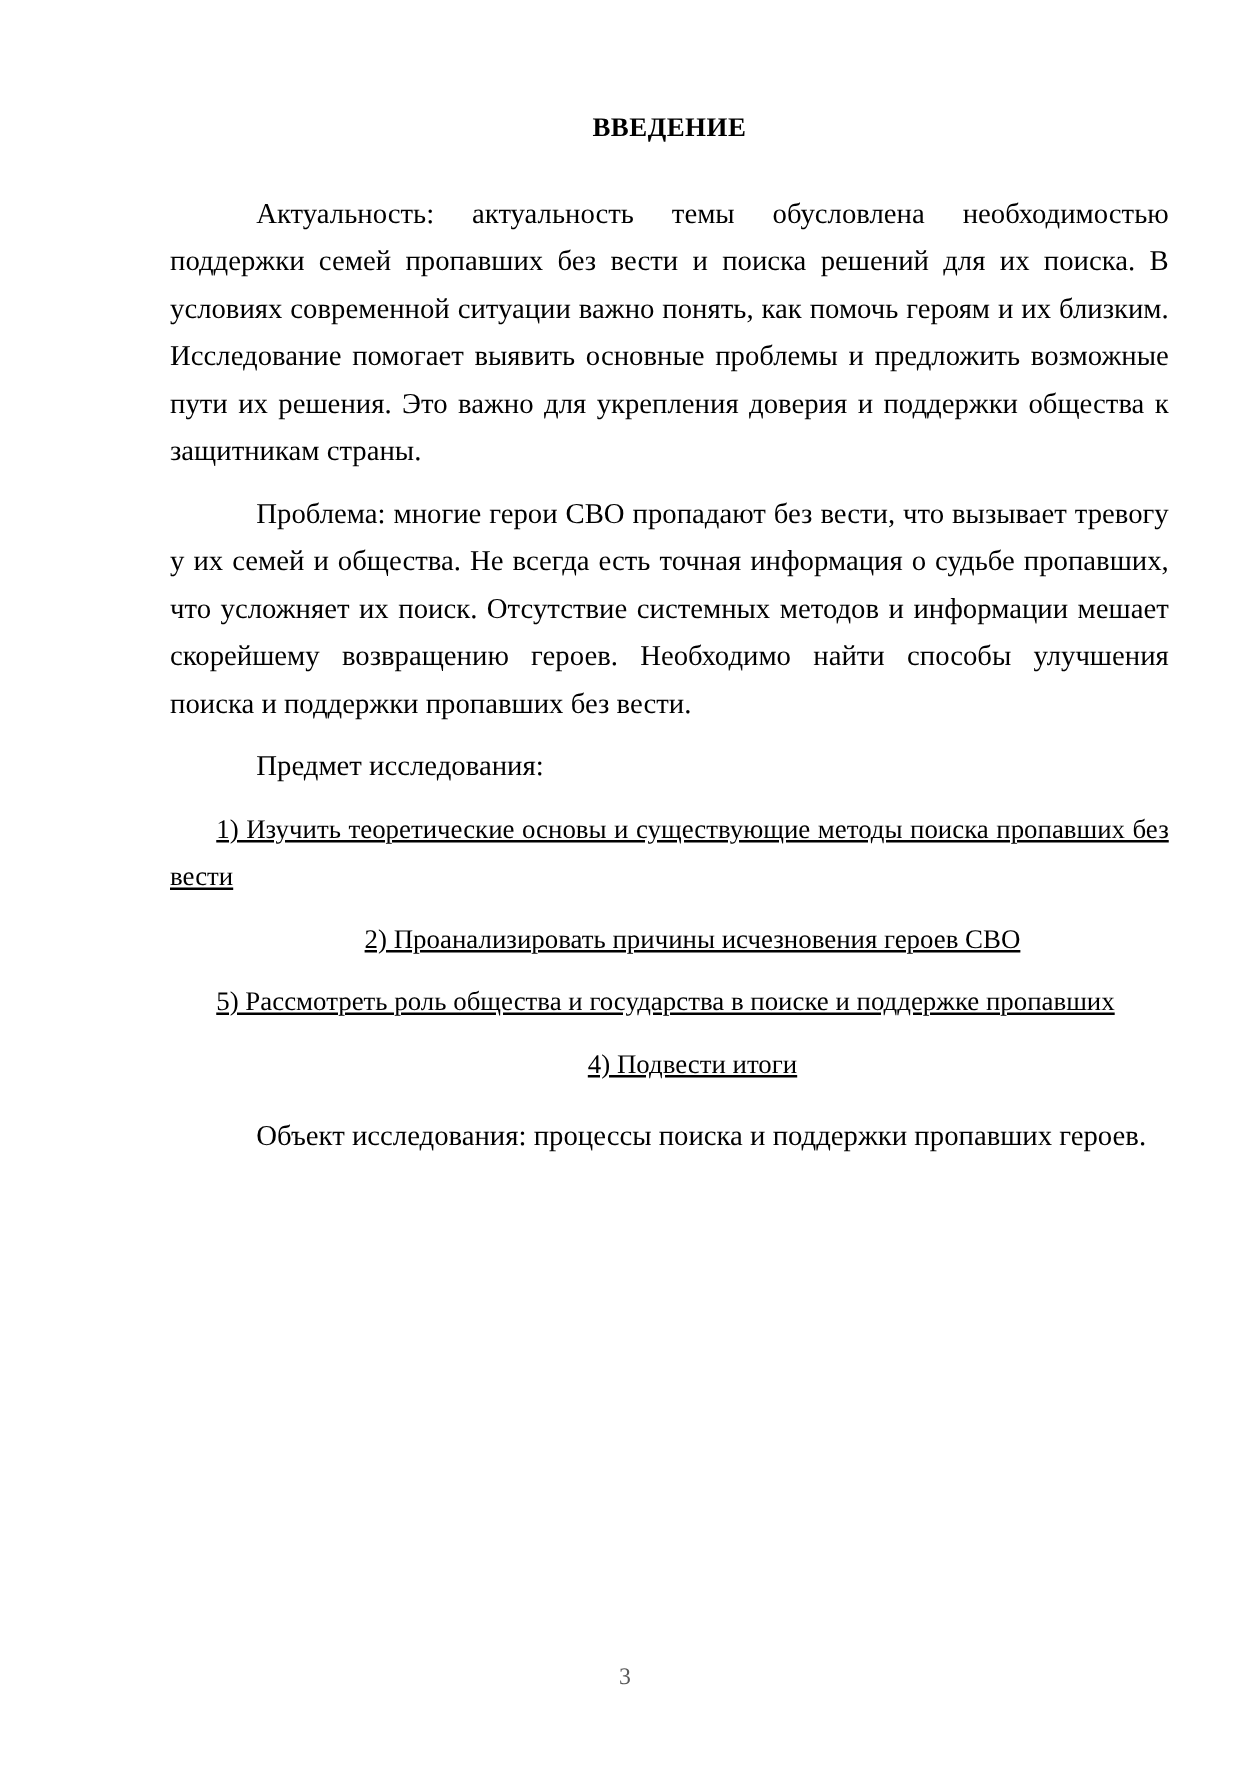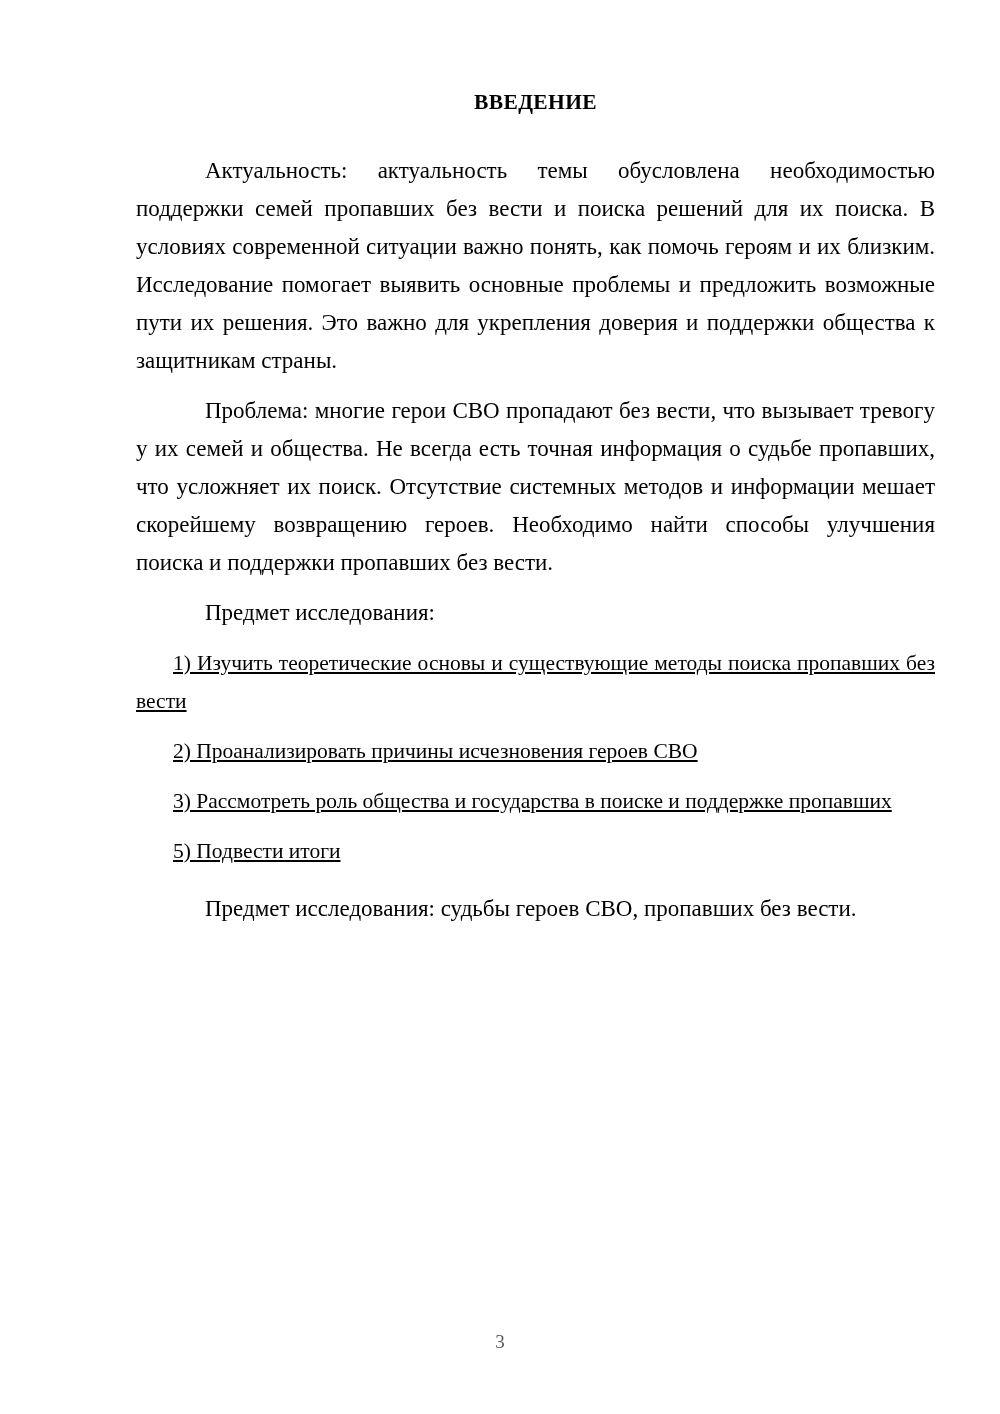--- a/index.html
+++ b/index.html
@@ -53,21 +53,21 @@
   li.task {
     font-size: 21.5px;
     line-height: 38px;
     text-align: justify;
     text-justify: inter-word;
     text-indent: 37px;
     margin: 0 0 12px 0;
     text-decoration: underline;
   }
   li.task.single {
-    text-align: left;
+    text-align: center;
   }
   .page-number {
     position: absolute;
     left: 0;
     right: 0;
     top: 1327px;
     text-align: center;
     font-size: 19px;
     color: #5a5a5a;
   }
@@ -92,28 +92,28 @@
     </div>
 
 
     <div class="pgroup">
       <p class="para">Предмет исследования:</p>
     </div>
 
     <ol class="tasks">
       <li class="task">1) Изучить теоретические основы и существующие методы поиска пропавших без вести</li>
       <li class="task single">2) Проанализировать причины исчезновения героев СВО</li>
-      <li class="task">3) Рассмотреть роль общества и государства в поиске и поддержке пропавших</li>
-      <li class="task single">5) Подвести итоги</li>
+      <li class="task">5) Рассмотреть роль общества и государства в поиске и поддержке пропавших</li>
+      <li class="task single">4) Подвести итоги</li>
     </ol>
 
     <div class="spacer-sm"></div>
 
+    <div class="pgroup">
+      <p class="para">Объект исследования: процессы поиска и поддержки пропавших героев.</p>
+    </div>
 
-    <div class="pgroup">
-      <p class="para">Предмет исследования: судьбы героев СВО, пропавших без вести.</p>
-    </div>
 
 
   </div>
 
   <div class="page-number">3</div>
 </div>
 
 </body></html>

